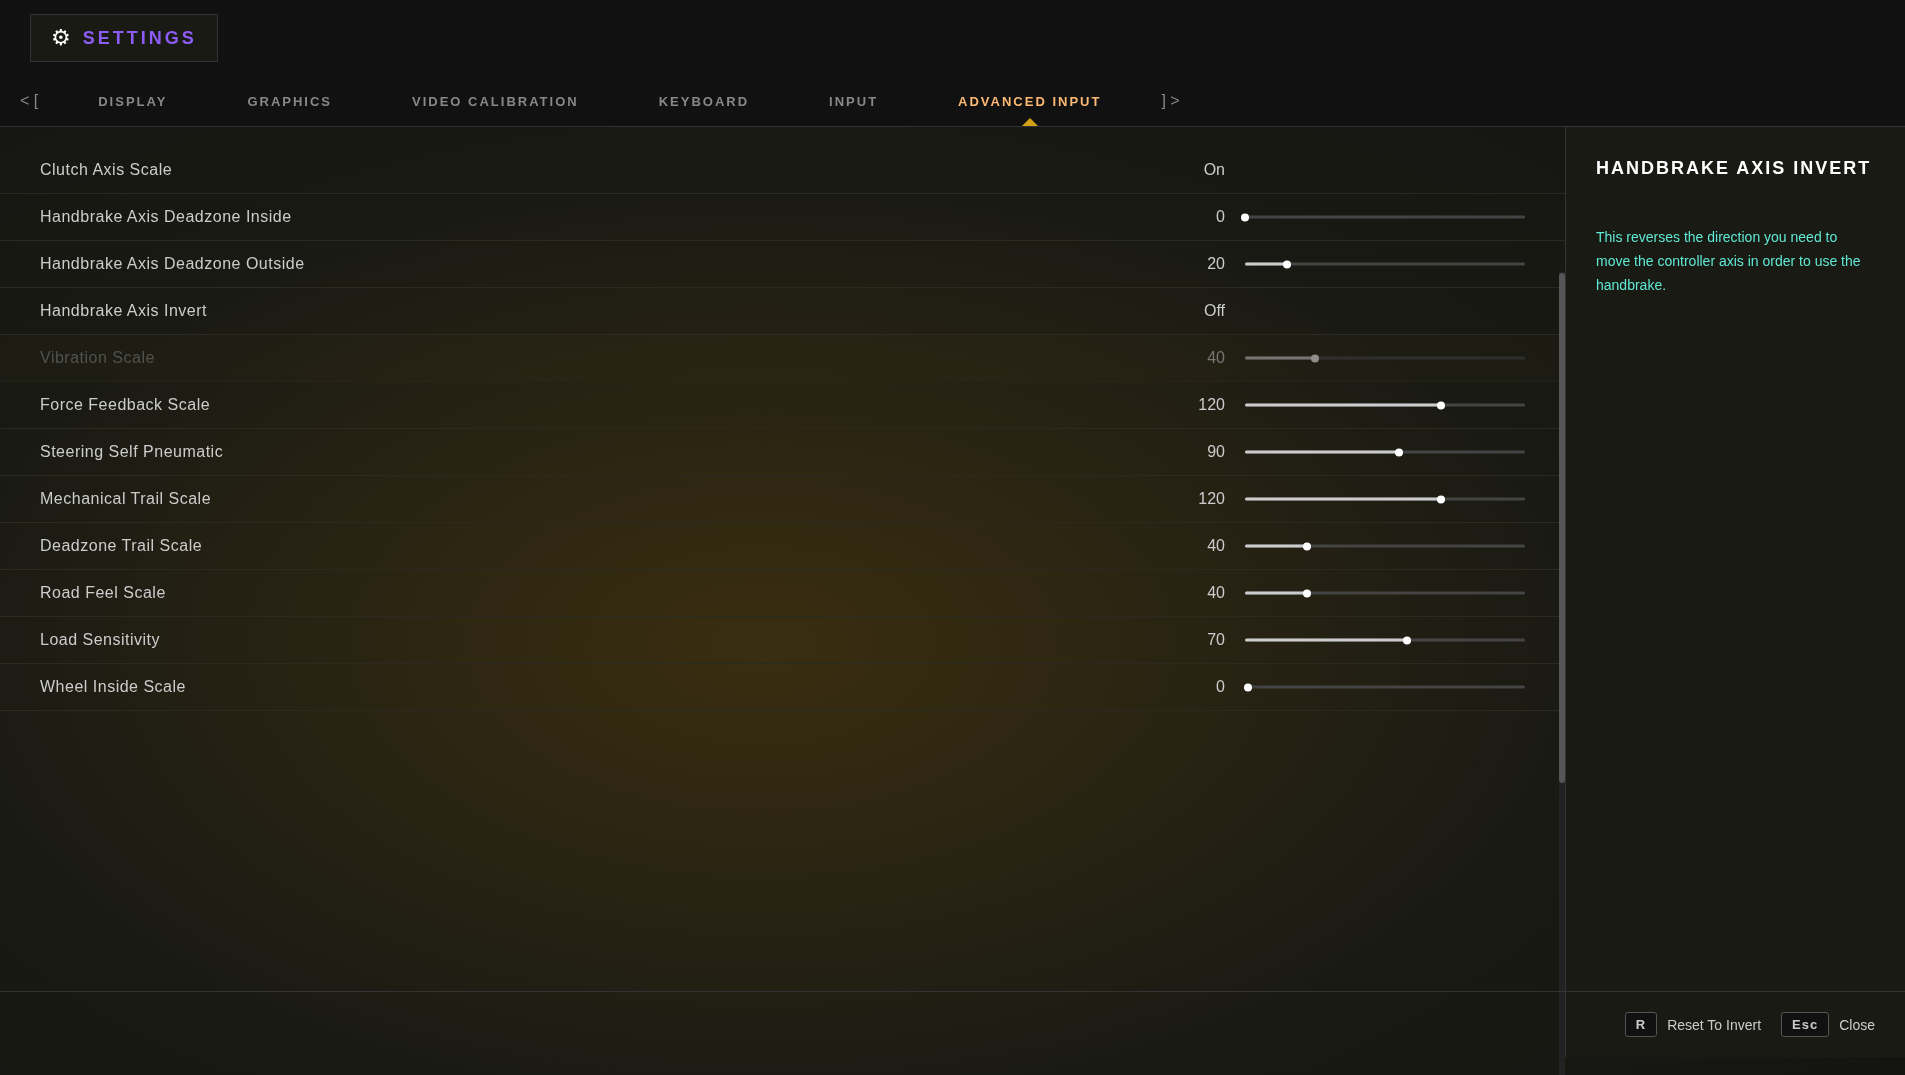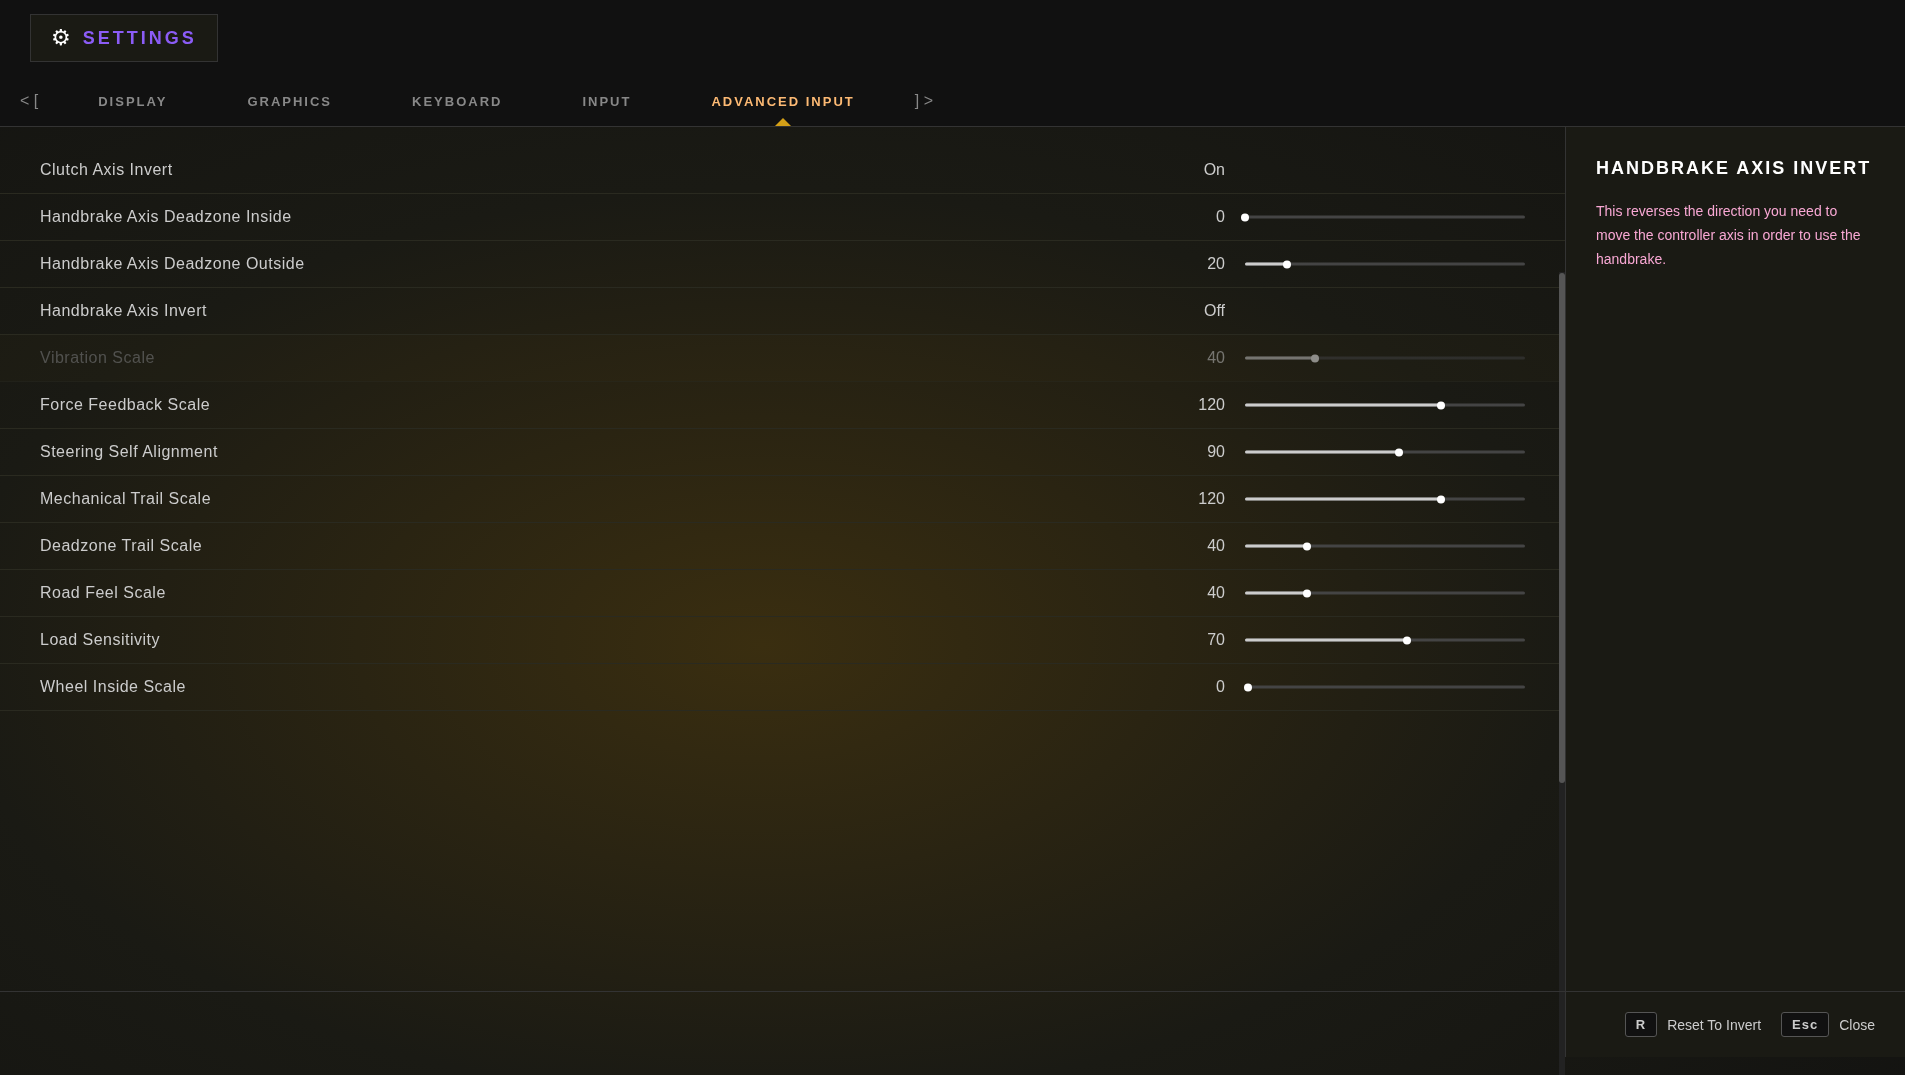--- a/index.html
+++ b/index.html
@@ -201,22 +201,23 @@
       font-size: 18px;
       font-weight: 700;
       color: #fff;
       letter-spacing: 2px;
       text-transform: uppercase;
       line-height: 1.3;
     }
 
     .panel-desc {
       font-size: 14px;
-      color: #f9a8d4;
+      color: #5eead4;
       line-height: 1.7;
+      margin-top: 26px;
     }
 
     
     .scrollbar {
       position: absolute;
       right: 340px;
       top: 145px;
       width: 6px;
       height: calc(1075px - 145px - 80px);
       background: #222;
@@ -259,31 +260,32 @@
   <div class="settings-title">
     <span class="settings-icon">⚙</span>
     <span class="settings-text">SETTINGS</span>
   </div>
 </div>
 
 <div class="nav-tabs">
   <button class="nav-arrow">&lt; [</button>
   <button class="nav-tab">DISPLAY</button>
   <button class="nav-tab">GRAPHICS</button>
+  <button class="nav-tab">VIDEO CALIBRATION</button>
   <button class="nav-tab">KEYBOARD</button>
   <button class="nav-tab">INPUT</button>
   <button class="nav-tab active">ADVANCED INPUT</button>
   <button class="nav-arrow">] &gt;</button>
 </div>
 
 <div class="main-content">
 
   <div class="settings-list" id="settings-list">
   <div class="setting-row">
-        <div class="setting-name">Clutch Axis Invert</div>
+        <div class="setting-name">Clutch Axis Scale</div>
         <div class="setting-value">On</div>
         <div class="toggle-value"></div>
       </div>
       <div class="setting-row">
         <div class="setting-name">Handbrake Axis Deadzone Inside</div>
         <div class="setting-value">0</div>
         <div class="slider-container">
           <div class="slider-track">
             <div class="slider-fill" style="width: 0%;"></div>
             <div class="slider-thumb" style="left: calc(0% - 4px);"></div>
@@ -319,21 +321,21 @@
         <div class="setting-name">Force Feedback Scale</div>
         <div class="setting-value">120</div>
         <div class="slider-container">
           <div class="slider-track">
             <div class="slider-fill" style="width: 70%;"></div>
             <div class="slider-thumb" style="left: calc(70% - 4px);"></div>
           </div>
         </div>
       </div>
       <div class="setting-row">
-        <div class="setting-name">Steering Self Alignment</div>
+        <div class="setting-name">Steering Self Pneumatic</div>
         <div class="setting-value">90</div>
         <div class="slider-container">
           <div class="slider-track">
             <div class="slider-fill" style="width: 55%;"></div>
             <div class="slider-thumb" style="left: calc(55% - 4px);"></div>
           </div>
         </div>
       </div>
       <div class="setting-row">
         <div class="setting-name">Mechanical Trail Scale</div>

